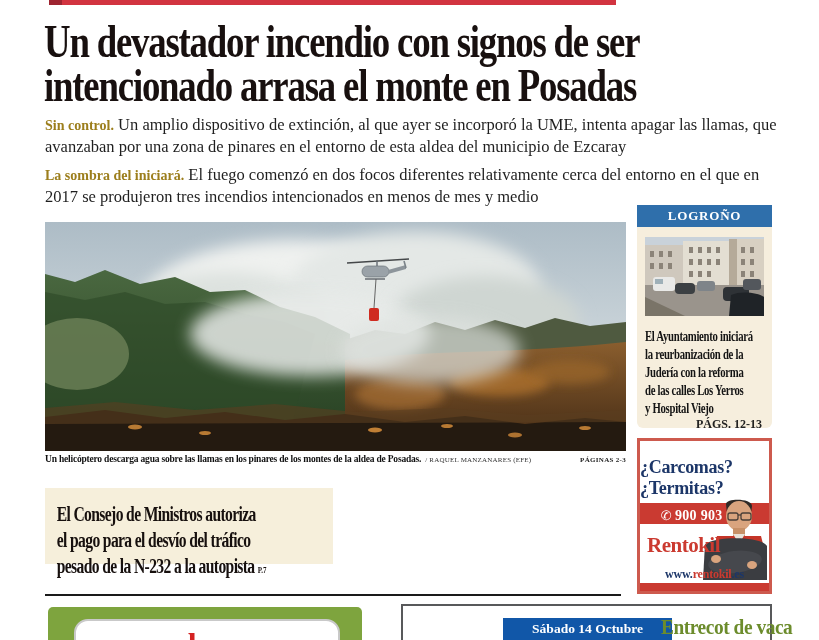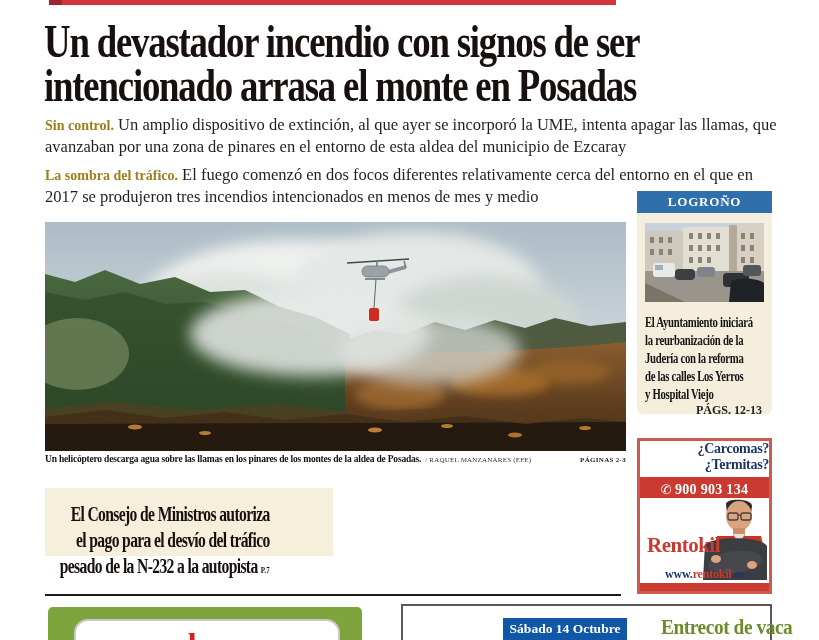--- a/index.html
+++ b/index.html
@@ -18,53 +18,53 @@
   #lead2{top:164px;}
   .kicker{color:#9c7e1c;font-weight:bold;font-size:14px;}
   
   #photo{position:absolute;left:45px;top:222px;width:581px;height:229px;overflow:hidden;background:#cdd6da;}
   
   #caption{position:absolute;left:45px;top:454px;width:581px;display:flex;align-items:baseline;white-space:nowrap;overflow:hidden;justify-content:flex-end;}
   #caption .cap-main{font-weight:bold;font-size:9.5px;letter-spacing:-0.2px;color:#111;}
   #caption .cap-credit{font-size:7px;color:#333;margin-left:4px;letter-spacing:.2px;}
   #caption .cap-pages{margin-left:auto;font-size:7px;font-weight:bold;color:#222;letter-spacing:.3px;}
   
-  .brief{position:absolute;top:488px;height:68px;background:#f6efdb;text-align:right;}
+  .brief{position:absolute;top:488px;height:76px;background:#f6efdb;}
   #brief1{left:45px;width:288px;}
   #brief2{left:347px;width:284px;}
   .brief-inner{padding:13px 0 0 15px;font-weight:800;font-size:20px;line-height:26px;
                letter-spacing:-0.8px;color:#17100e;transform:scaleX(.78);transform-origin:0 0;white-space:nowrap;}
   .page-ref{font-size:9px;font-weight:bold;letter-spacing:0;margin-left:4px;}
   
   #rule{position:absolute;left:45px;top:594px;width:576px;height:2px;background:#1a1a1a;}
   
   #alcampo{position:absolute;left:48px;top:607px;width:314px;height:40px;background:#7ea43e;border-radius:5px 5px 0 0;}
   #alcampo .white-pill{position:absolute;left:26px;top:12px;width:262px;height:44px;background:#ffffff;
                        border:2px solid #c9c9c9;border-radius:14px;text-align:center;}
   #alcampo .url{font-size:32px;font-weight:800;color:#d42222;line-height:46px;letter-spacing:-1px;}
   
   #offer{position:absolute;left:401px;top:604px;width:371px;height:40px;background:#ffffff;
          border:2px solid #58595b;box-sizing:border-box;}
-  #offer .badge{position:absolute;left:100px;top:12px;width:124px;height:22px;background:#1157a8;
+  #offer .badge{position:absolute;left:100px;top:12px;width:169px;height:22px;background:#1157a8;
                 color:#fff;font-weight:bold;font-size:13.5px;text-align:center;line-height:22px;}
   #offer .product{position:absolute;left:258px;top:8px;color:#6c8c2c;font-weight:800;font-size:22px;
                   letter-spacing:-0.5px;transform:scaleX(.88);transform-origin:0 0;white-space:nowrap;}
   
-  #sidebar{position:absolute;left:637px;top:191px;width:135px;height:223px;background:#f6eedd;border-radius:6px;}
+  #sidebar{position:absolute;left:637px;top:205px;width:135px;height:223px;background:#f6eedd;border-radius:6px;}
   #sidebar .section-bar{width:135px;height:22px;background:#2f6fab;color:#fff;font-weight:bold;
                         font-size:13px;letter-spacing:.8px;text-align:center;line-height:22px;}
   #sidebar .sb-photo{position:absolute;left:8px;top:32px;width:119px;height:79px;}
   #sidebar .sb-headline{position:absolute;left:8px;top:122px;width:170px;font-weight:800;font-size:14.5px;
                         line-height:18px;letter-spacing:-0.4px;color:#141414;
                         transform:scaleX(.74);transform-origin:0 0;white-space:nowrap;}
   #sidebar .sb-pages{position:absolute;right:10px;top:212px;font-size:12px;font-weight:bold;color:#222;}
   
   #rentokil{position:absolute;left:637px;top:438px;width:135px;height:156px;background:#fff;
             border:3px solid #cd5a4e;box-sizing:border-box;}
-  #rentokil .quest{margin-top:0;text-align:right;color:#1c3668;font-weight:800;font-size:14px;letter-spacing:-0.3px;}
+  #rentokil .quest{margin-top:16px;text-align:left;color:#1c3668;font-weight:800;font-size:18px;letter-spacing:-0.3px;}
   #rentokil .phonebar{margin-top:4px;height:21px;background:#ca3a31;color:#fff;font-weight:800;
                       font-size:14px;text-align:center;line-height:25px;letter-spacing:.3px;}
   #rentokil .phonebar .ph-icon{font-weight:normal;margin-right:3px;font-size:13px;}
   #rentokil .brand{position:absolute;left:7px;top:92px;color:#cb3a30;font-weight:800;font-size:21px;letter-spacing:-0.5px;}
   #rentokil .man{position:absolute;right:2px;top:55px;width:68px;height:84px;}
   #rentokil .urlline{position:absolute;left:0;bottom:9px;width:100%;text-align:center;font-weight:800;
                      font-size:12px;letter-spacing:-0.2px;z-index:3;}
   #rentokil .urlline .navy{color:#1c3668;} #rentokil .urlline .red{color:#cb3a30;}
   #rentokil .bottom-red{position:absolute;left:0;bottom:0;width:100%;height:8px;background:#ca3a31;z-index:2;}
 </style>
@@ -80,21 +80,21 @@
   <div id="headline">
     <div>Un devastador incendio con signos de ser</div>
     <div>intencionado arrasa el monte en Posadas</div>
   </div>
 
   <div class="lead" id="lead1">
     <span class="kicker">Sin control.</span><span> Un amplio dispositivo de extinción, al que ayer se incorporó la UME, intenta apagar las llamas, que avanzaban por una zona de pinares en el entorno de esta aldea del municipio de Ezcaray</span>
   </div>
 
   <div class="lead" id="lead2">
-    <span class="kicker">La sombra del tráfico.</span><span> El fuego comenzó en dos focos diferentes relativamente cerca del entorno en el que en 2017 se produjeron tres incendios intencionados en menos de mes y medio</span>
+    <span class="kicker">La sombra del iniciará.</span><span> El fuego comenzó en dos focos diferentes relativamente cerca del entorno en el que en 2017 se produjeron tres incendios intencionados en menos de mes y medio</span>
   </div>
 
   <div id="photo">
     <svg width="581" height="229" viewBox="0 0 581 229">
       <defs>
         <linearGradient id="sky" x1="0" y1="0" x2="0" y2="1">
           <stop offset="0" stop-color="#adbcc6"></stop>
             <stop offset="1" stop-color="#e6ebec"></stop>
         </linearGradient>
         <linearGradient id="forest" x1="0" y1="0" x2="0" y2="1">

